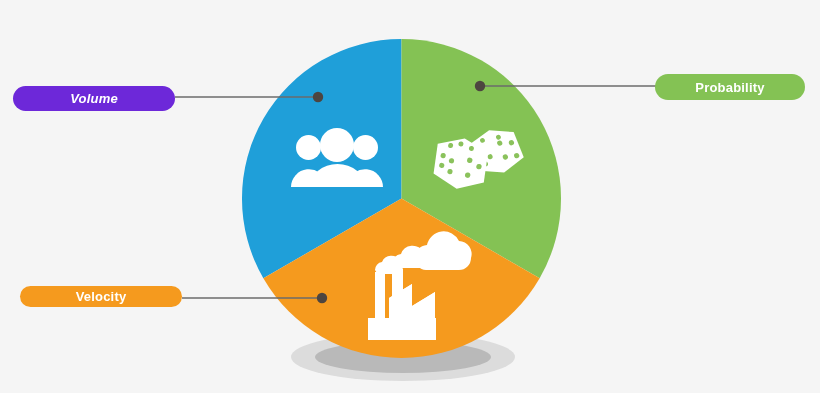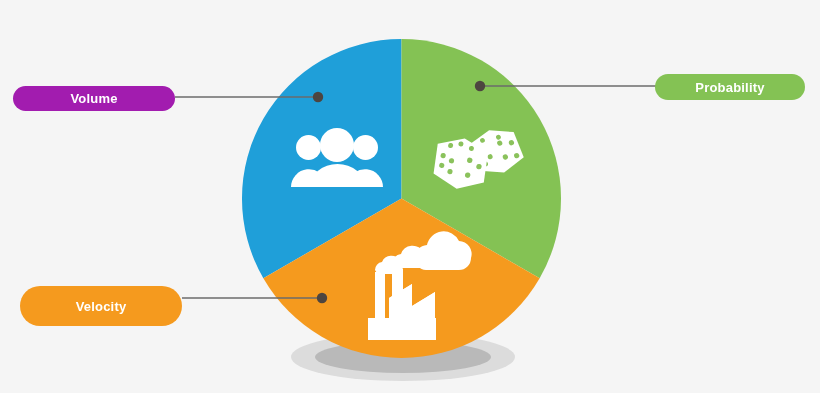--- a/index.html
+++ b/index.html
@@ -62,21 +62,21 @@
     width: 150px;
     height: 26px;
     background: #84c254;
     justify-content: center;
   }
 
   .pill-velocity {
     left: 20px;
     top: 286px;
     width: 162px;
-    height: 40px;
+    height: 21px;
     background: #f59a1e;
   }
 
   .pill-label {
     line-height: 1;
   }
 </style>
 </head>
 <body style="background: rgb(245, 245, 245);">
 
@@ -194,21 +194,21 @@
                L 435 292
                L 412 306
                L 412 284
                L 389 298
                L 389 320 Z"></path>
       <path d="M 368 320 L 435 320 L 435 292 L 412 306 L 412 284 L 389 298 L 389 320 Z"></path>
       <rect x="368" y="318" width="68" height="22"></rect>
     </g>
   </svg>
 
-  <div class="pill pill-volume" style="background: #a21caf;">
+  <div class="pill pill-volume" style="background: #6d28d9; font-style: italic;">
     <span class="pill-label">Volume</span>
   </div>
 
   <div class="pill pill-probability" style="background: rgb(132, 194, 84);">
     <span class="pill-label">Probability</span>
   </div>
 
   <div class="pill pill-velocity" style="background: rgb(245, 154, 30);">
     <span class="pill-label">Velocity</span>
   </div>

